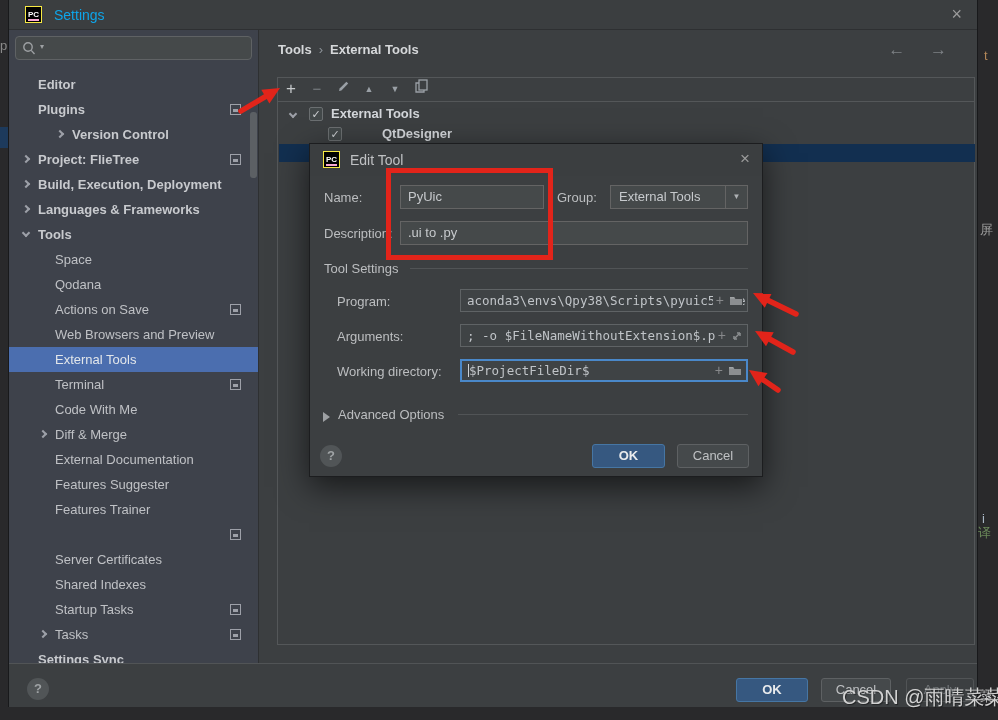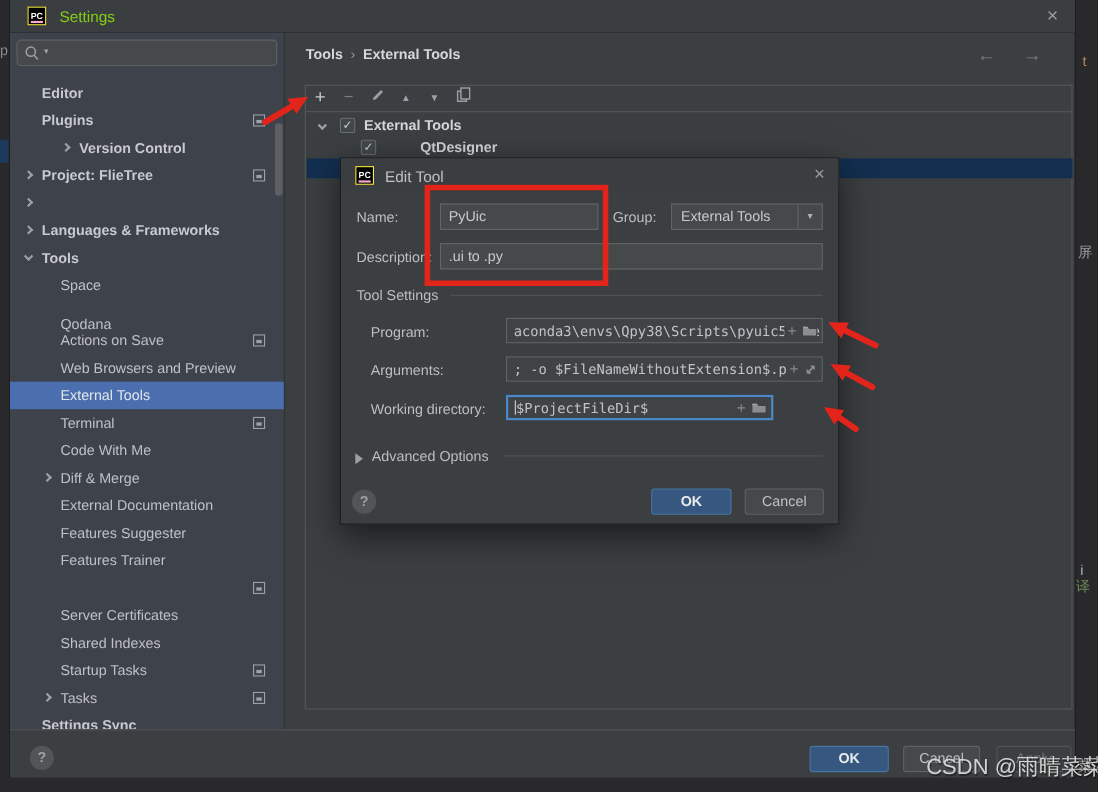--- a/index.html
+++ b/index.html
@@ -16,21 +16,21 @@
   #window { position:absolute; left:8px; top:0; width:970px; height:707px;
             background:#3c3f41; z-index:1; border:1px solid #18191b; border-top:none; }
 
   #titlebar { position:absolute; left:0; top:0; width:100%; height:30px; background:#3b3e40;
               border-bottom:1px solid #2e3032; }
   .pc-logo { position:absolute; width:17px; height:17px; background:#000; border:1px solid #f7e943;
              color:#fdfdfd; font-size:8px; font-weight:bold; text-align:center; line-height:15px;
              letter-spacing:0; }
   .pc-logo i { font-style:normal; border-bottom:2px solid #f9a8d4; padding-bottom:0px; }
   #titlebar .pc-logo { left:16px; top:6px; }
-  #win-title { position:absolute; left:45px; top:7px; font-size:14px; color:#84cc16; }
+  #win-title { position:absolute; left:45px; top:7px; font-size:14px; color:#0ea5e9; }
   #win-close { position:absolute; right:15px; top:4px; font-size:18px; color:#9b9b9b; cursor:pointer; }
 
   
   #sidebar { position:absolute; left:0; top:30px; width:250px; height:633px; background:#3e424b;
              border-right:1px solid #2e3032; overflow:hidden; }
   #search-box { position:absolute; left:6px; top:6px; width:237px; height:24px; background:#45494a;
                 border:1px solid #5f6264; border-radius:4px; }
   #search-box svg { position:absolute; left:6px; top:4px; }
   #search-caret { position:absolute; left:24px; top:5px; font-size:8px; color:#9da0a3; }
   .side-item { position:absolute; left:0; width:250px; height:25px; line-height:25px; cursor:pointer; }
@@ -151,33 +151,34 @@
             <span class="lbl">Version Control</span>
             <div class="badge"></div>
           </div>
           <div class="side-item lvl0" style="top: 117px;">
             <span class="chev right"></span>
             <span class="lbl">Project: FlieTree</span>
             <div class="badge"></div>
           </div>
           <div class="side-item lvl0" style="top: 142px;">
             <span class="chev right"></span>
+            <span class="lbl">Build, Execution, Deployment</span>
           </div>
           <div class="side-item lvl0" style="top: 167px;">
             <span class="chev right"></span>
             <span class="lbl">Languages &amp; Frameworks</span>
           </div>
           <div class="side-item lvl0" style="top: 192px;">
             <span class="chev down"></span>
             <span class="lbl">Tools</span>
           </div>
           <div class="side-item lvl1" style="top: 217px;">
             <span class="lbl">Space</span>
           </div>
-          <div class="side-item lvl1" style="top: 252px;">
+          <div class="side-item lvl1" style="top: 242px;">
             <span class="lbl">Qodana</span>
           </div>
           <div class="side-item lvl1" style="top: 267px;">
             <span class="lbl">Actions on Save</span>
             <div class="badge"></div>
           </div>
           <div class="side-item lvl1" style="top: 292px;">
             <span class="lbl">Web Browsers and Preview</span>
           </div>
           <div class="side-item lvl1 selected" style="top: 317px;">
@@ -310,21 +311,21 @@
           <span class="plus">+</span>
           <svg width="12" height="12" viewBox="0 0 12 12">
             <line x1="3" y1="9" x2="9" y2="3" stroke="#8b8e90" stroke-width="1.5"></line>
             <path d="M9 3 h-3 m3 0 v3" stroke="#8b8e90" stroke-width="1.5" fill="none"></path>
             <path d="M3 9 h3 m-3 0 v-3" stroke="#8b8e90" stroke-width="1.5" fill="none"></path>
           </svg>
         </span>
       </div>
 
       <span class="dlg-label" style="left:27px; top:220px;">Working directory:</span>
-      <div class="field focused" style="left:150px; top:215px; width:243px;">
+      <div class="field focused" style="left:150px; top:215px; width:288px;">
         <span class="caret-bar"></span><span>$ProjectFileDir$</span>
         <span class="ficons">
           <span class="plus">+</span>
           <svg width="14" height="11" viewBox="0 0 14 11">
               <path d="M1 2 h4 l1.5 2 H13 v6 H1 Z" fill="#8b8e90"></path>
               <path d="M1 2 h4 l1 1.4 H1 Z" fill="#a0a3a5"></path>
             </svg>
         </span>
       </div>
 

